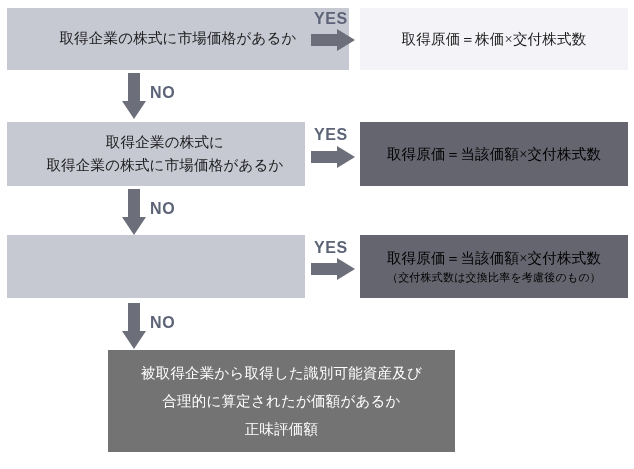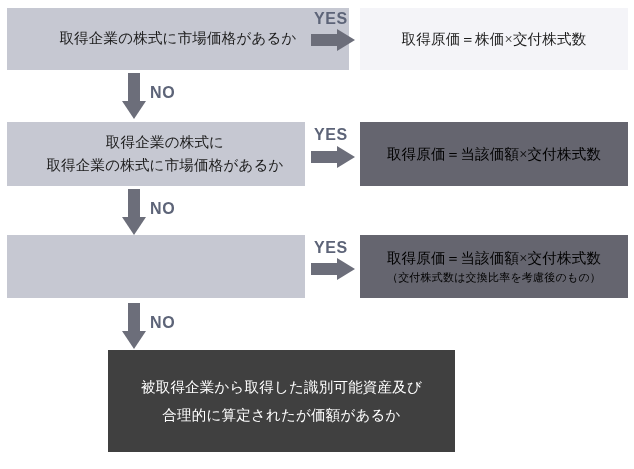--- a/index.html
+++ b/index.html
@@ -45,21 +45,21 @@
     line-height: 1.55;
     letter-spacing: 0.2px;
   }
   .rbox .line { white-space: nowrap; font-family: Liberation Serif, serif; }
 
   .rbox.light { background: #f4f4f8; color: #1c1c1c; }
   .rbox.mid   { background: #65656f; color: #000000; }
 
   .finalbox {
     position: absolute;
-    background: #404040;
+    background: #737373;
     color: #ffffff;
     display: flex;
     flex-direction: column;
     justify-content: center;
     align-items: center;
     text-align: center;
     font-size: 14.5px;
     line-height: 1.95;
     letter-spacing: 0.2px;
   }
@@ -183,15 +183,16 @@
 
   <div class="arrow-down" style="left:122px; top:303px;">
     <div class="shaft"></div>
     <div class="head"></div>
   </div>
   <div class="lbl" style="left:150px; top:314px;">NO</div>
 
   <div class="finalbox" style="left:108px; top:350px; width:347px; height:102px;">
     <div class="line">被取得企業から取得した識別可能資産及び</div>
     <div class="line">合理的に算定されたが価額があるか</div>
+    <div class="line">正味評価額</div>
   </div>
 
 </div>
 
 </body></html>

